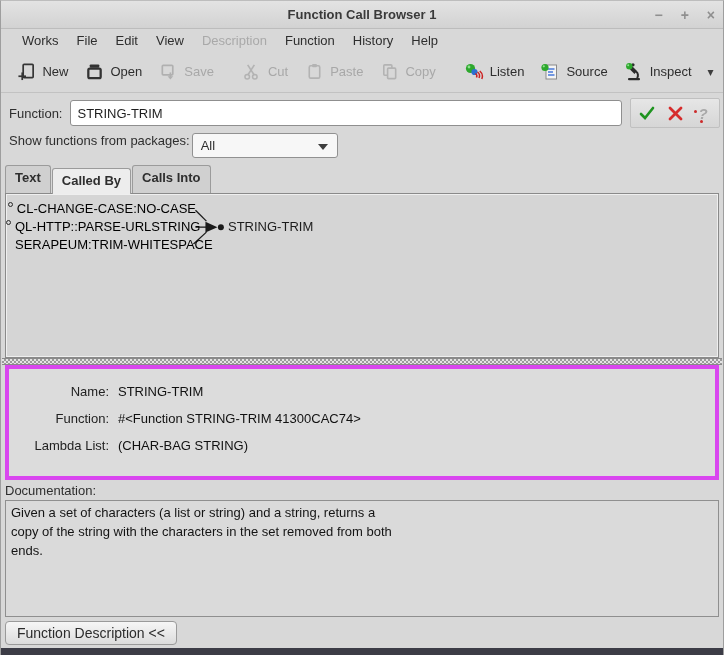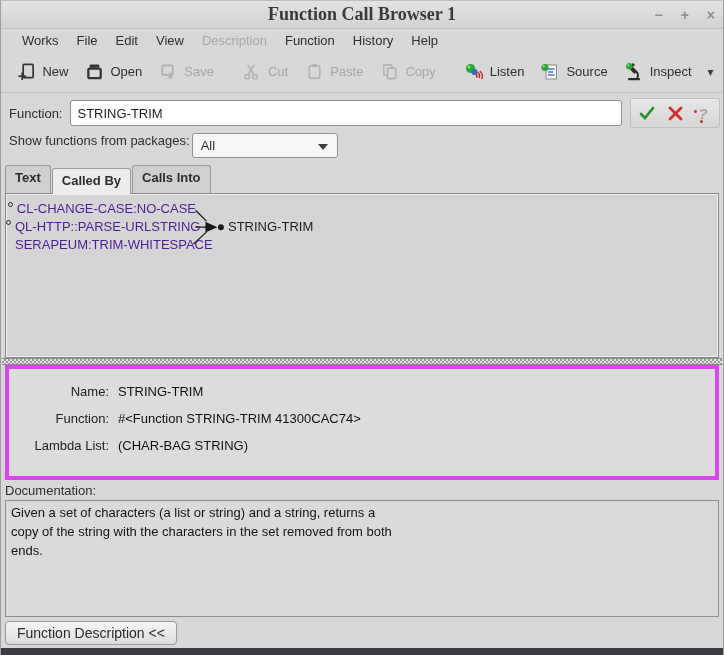--- a/index.html
+++ b/index.html
@@ -20,21 +20,21 @@
     background: #d8d8d8;
   }
   
   .titlebar {
     height: 28px; flex: 0 0 28px;
     background: linear-gradient(#e3e3e3, #d2d2d2);
     border-bottom: 1px solid #bcbcbc;
     display: flex; align-items: center; justify-content: center;
     position: relative;
   }
-  .title { font-weight: bold; color: #3a3a3a; font-size: 18px; font-family: Liberation Serif, serif; }
+  .title { font-weight: bold; color: #3a3a3a; font-size: 13px; }
   .win-controls {
     position: absolute; right: 8px; top: 0; height: 100%;
     display: flex; align-items: center; gap: 18px;
   }
   .win-btn { color: #8f8f8f; font-weight: bold; font-size: 14px; line-height: 14px; cursor: default; }
   
   .menubar {
     height: 22px; flex: 0 0 22px;
     display: flex; align-items: center;
     background: #d8d8d8; padding-left: 12px;
@@ -130,21 +130,21 @@
     border: 1px solid #8a8a8a;
     box-shadow: inset 0 0 0 1px #efefef;
     position: relative; z-index: 2;
     overflow: hidden;
   }
   .graph-node {
     position: absolute; height: 18px; line-height: 18px;
     font-size: 13px; color: #1c1c1c; white-space: nowrap;
   }
   .callers { position: absolute; left: 0; top: 6px; width: 190px; }
-  .caller-row { text-align: right; height: 18px; line-height: 18px; white-space: nowrap; color:#4c1d95; }
+  .caller-row { text-align: right; height: 18px; line-height: 18px; white-space: nowrap; color:#000000; }
   .node-circle {
     display: inline-block; width: 5px; height: 5px;
     border: 1px solid #2a2a2a; border-radius: 50%;
     margin-right: 4px; vertical-align: 6px;
   }
   .node-circle.hidden { visibility: hidden; }
   .target-node { left: 222px; top: 24px; }
   .graph-svg { position: absolute; inset: 0; width: 100%; height: 100%; }
   
   .splitter {

